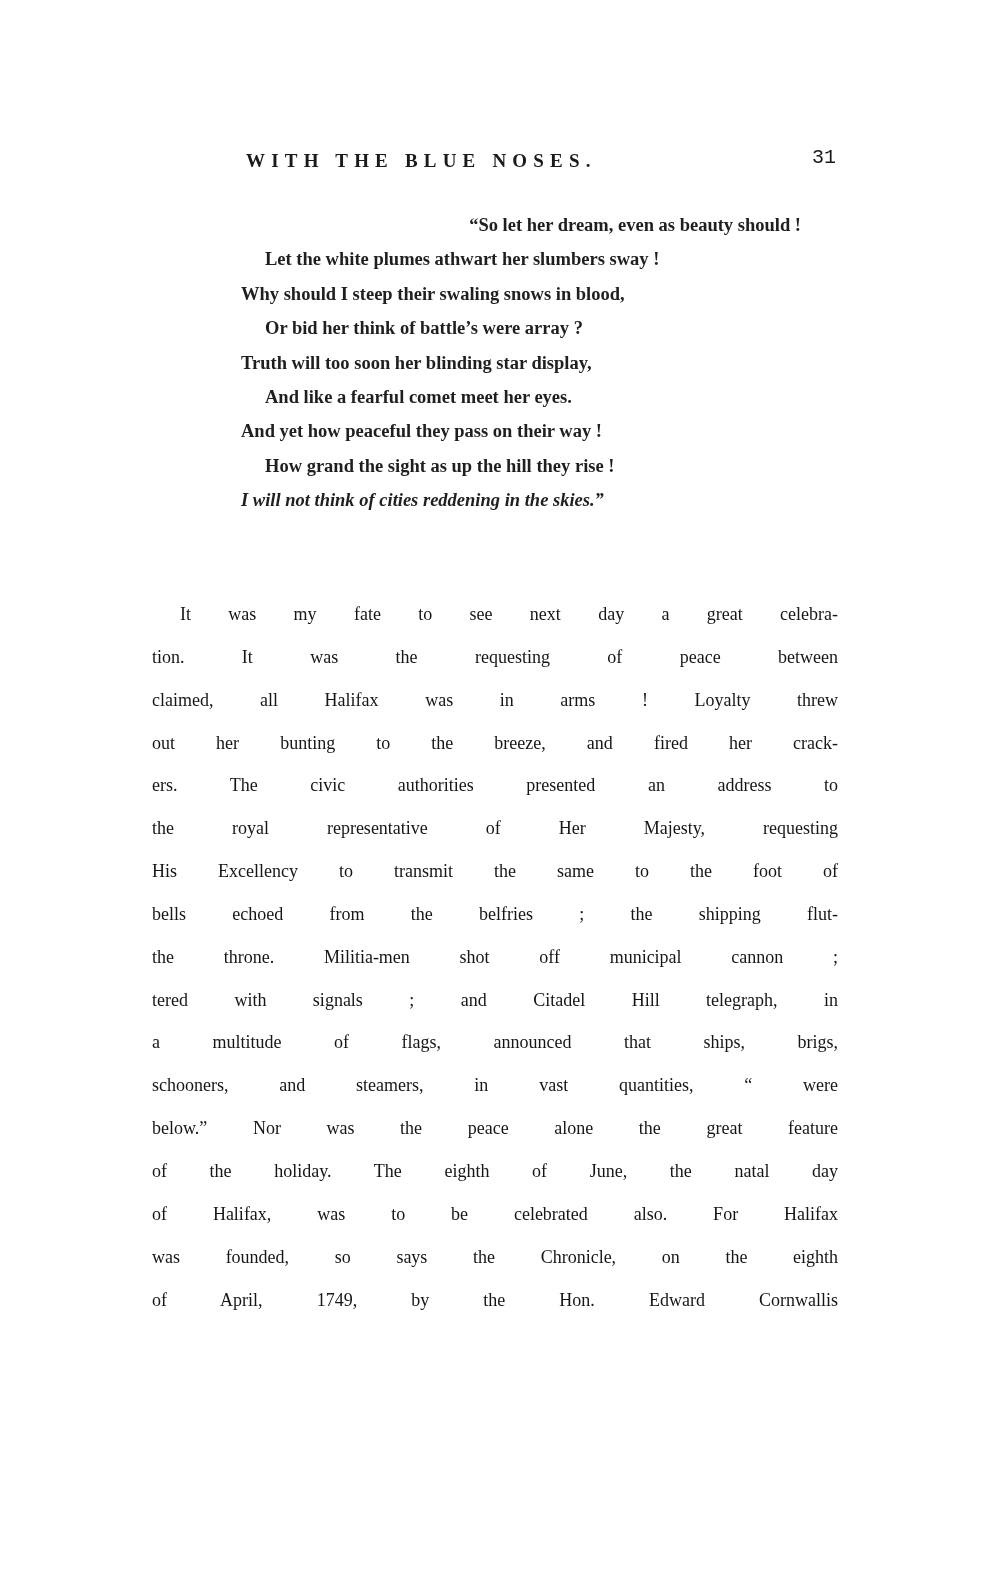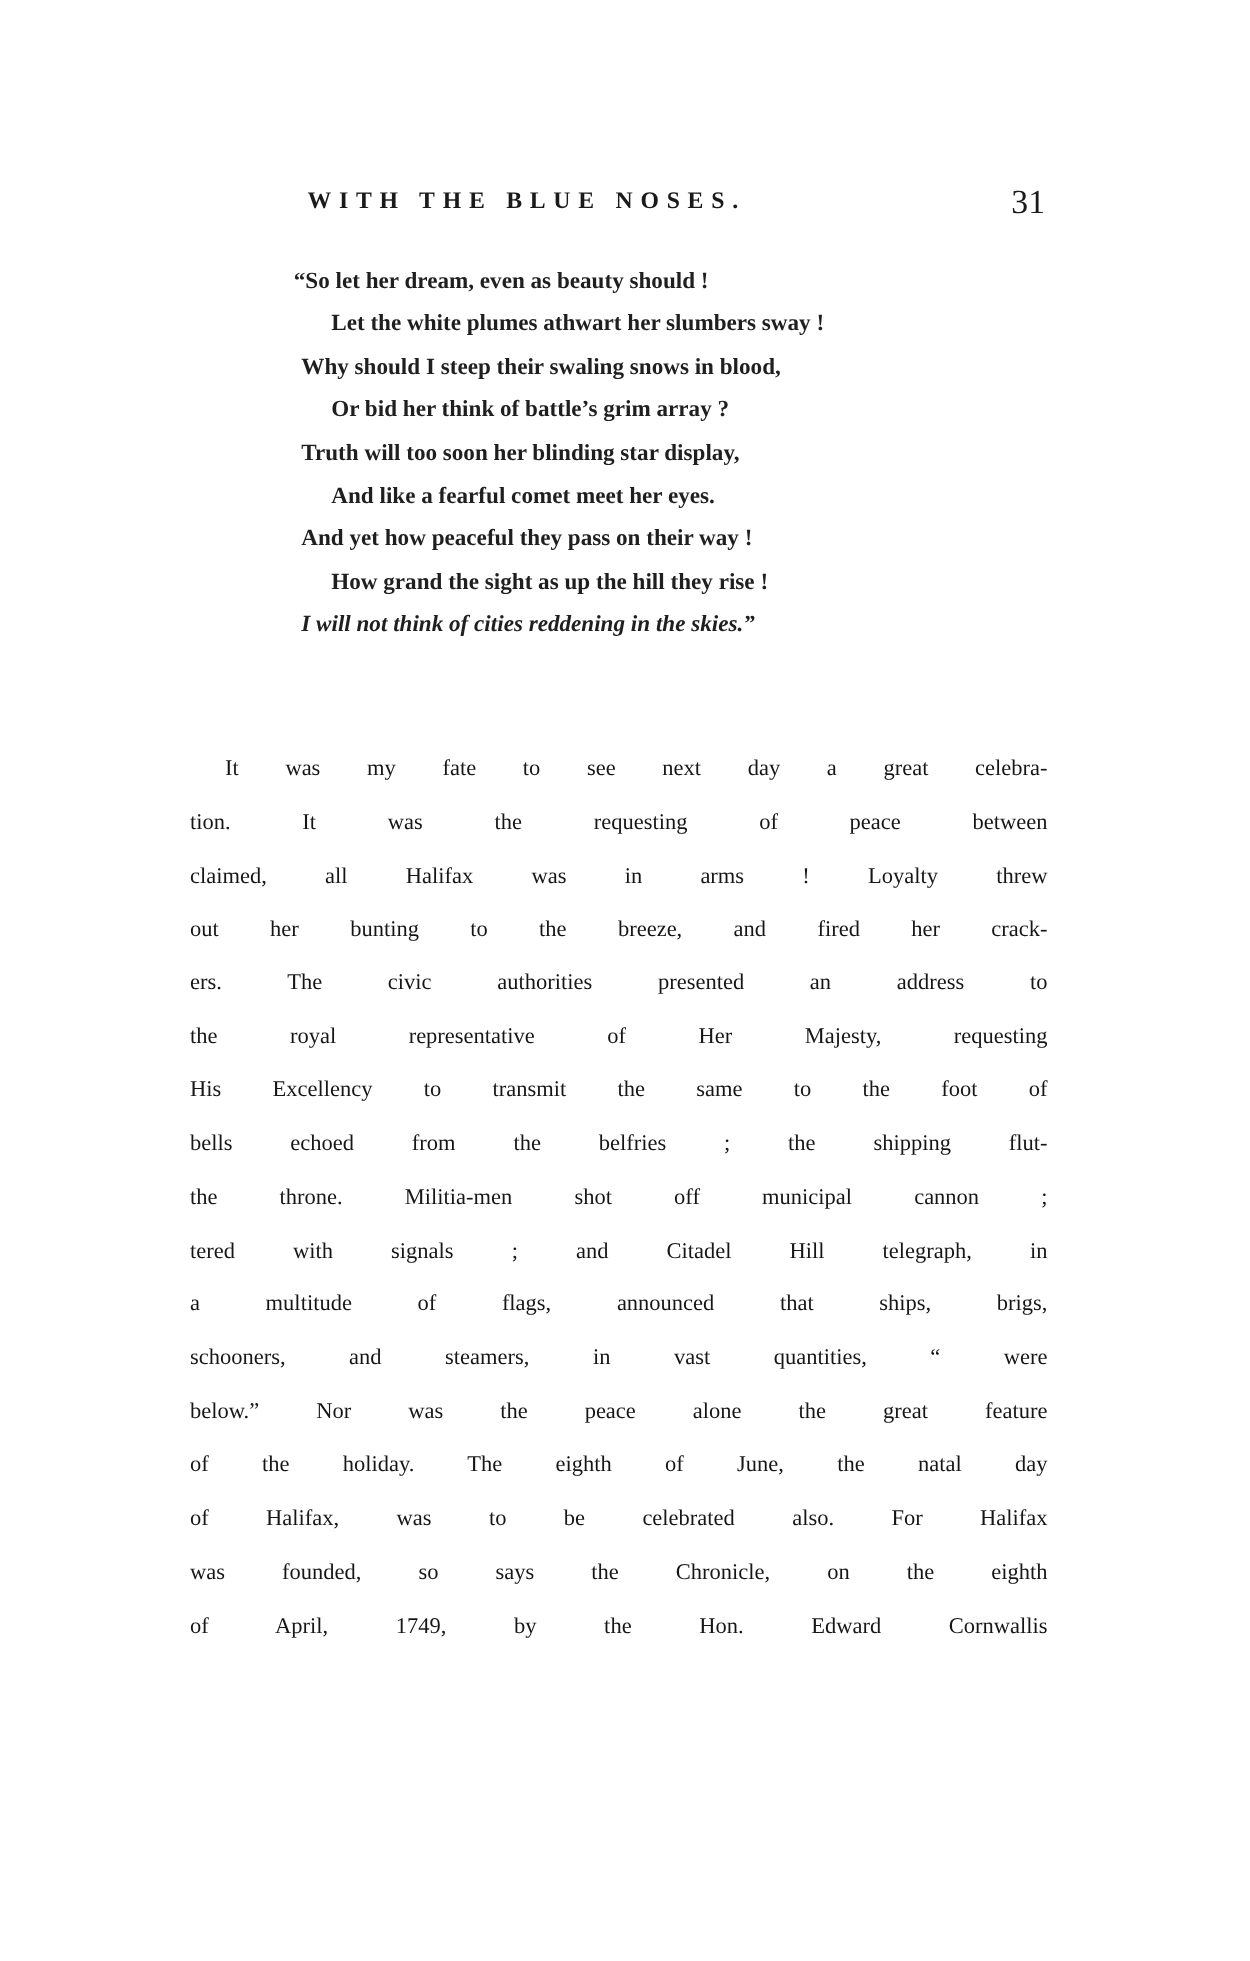--- a/index.html
+++ b/index.html
@@ -34,41 +34,41 @@
       font-family: "Liberation Serif", serif;
       font-weight: bold;
       font-size: 19px;
       letter-spacing: 6.2px;
       color: #1a1a1a;
     }
     .page-number {
       position: absolute;
       right: 0;
       top: 0;
-      font-family: Liberation Serif, serif;
-      font-size: 27px;
+      font-family: Liberation Mono, monospace;
+      font-size: 20px;
       color: #1a1a1a;
     }
     .verse {
       position: absolute;
       left: 241px;
       top: 208px;
       width: 560px;
     }
     .verse-line {
       font-family: "Liberation Serif", serif;
       font-weight: bold;
       font-size: 18.5px;
       line-height: 34.4px;
       height: 34.4px;
       white-space: nowrap;
       color: #1f1f1f;
     }
     .verse-line.indent { padding-left: 24px; }
-    .verse-line.first { margin-left: -6px; }
+    .verse-line.first { margin-left: -6px; text-align: right; }
     .verse-line.italic { font-style: italic; }
     .prose {
       position: absolute;
       left: 152px;
       top: 593px;
       width: 686px;
     }
     .prose-line {
       font-family: "Liberation Serif", serif;
       font-size: 18px;
@@ -93,21 +93,21 @@
 
   <div class="running-head">
     <span class="running-title">WITH THE BLUE NOSES.</span>
     <span class="page-number">31</span>
   </div>
 
   <div class="verse">
     <div class="verse-line first">“So let her dream, even as beauty should !</div>
     <div class="verse-line indent">Let the white plumes athwart her slumbers sway !</div>
     <div class="verse-line">Why should I steep their swaling snows in blood,</div>
-    <div class="verse-line indent">Or bid her think of battle’s grim array ?</div>
+    <div class="verse-line indent">Or bid her think of battle’s were array ?</div>
     <div class="verse-line">Truth will too soon her blinding star display,</div>
     <div class="verse-line indent">And like a fearful comet meet her eyes.</div>
     <div class="verse-line">And yet how peaceful they pass on their way !</div>
     <div class="verse-line indent">How grand the sight as up the hill they rise !</div>
     <div class="verse-line italic">I will not think of cities reddening in the skies.”</div>
   </div>
 
   <div class="prose">
     <div class="prose-line first-line">It was my fate to see next day a great celebra-</div>
     <div class="prose-line">tion.  It was the requesting of peace between</div>

